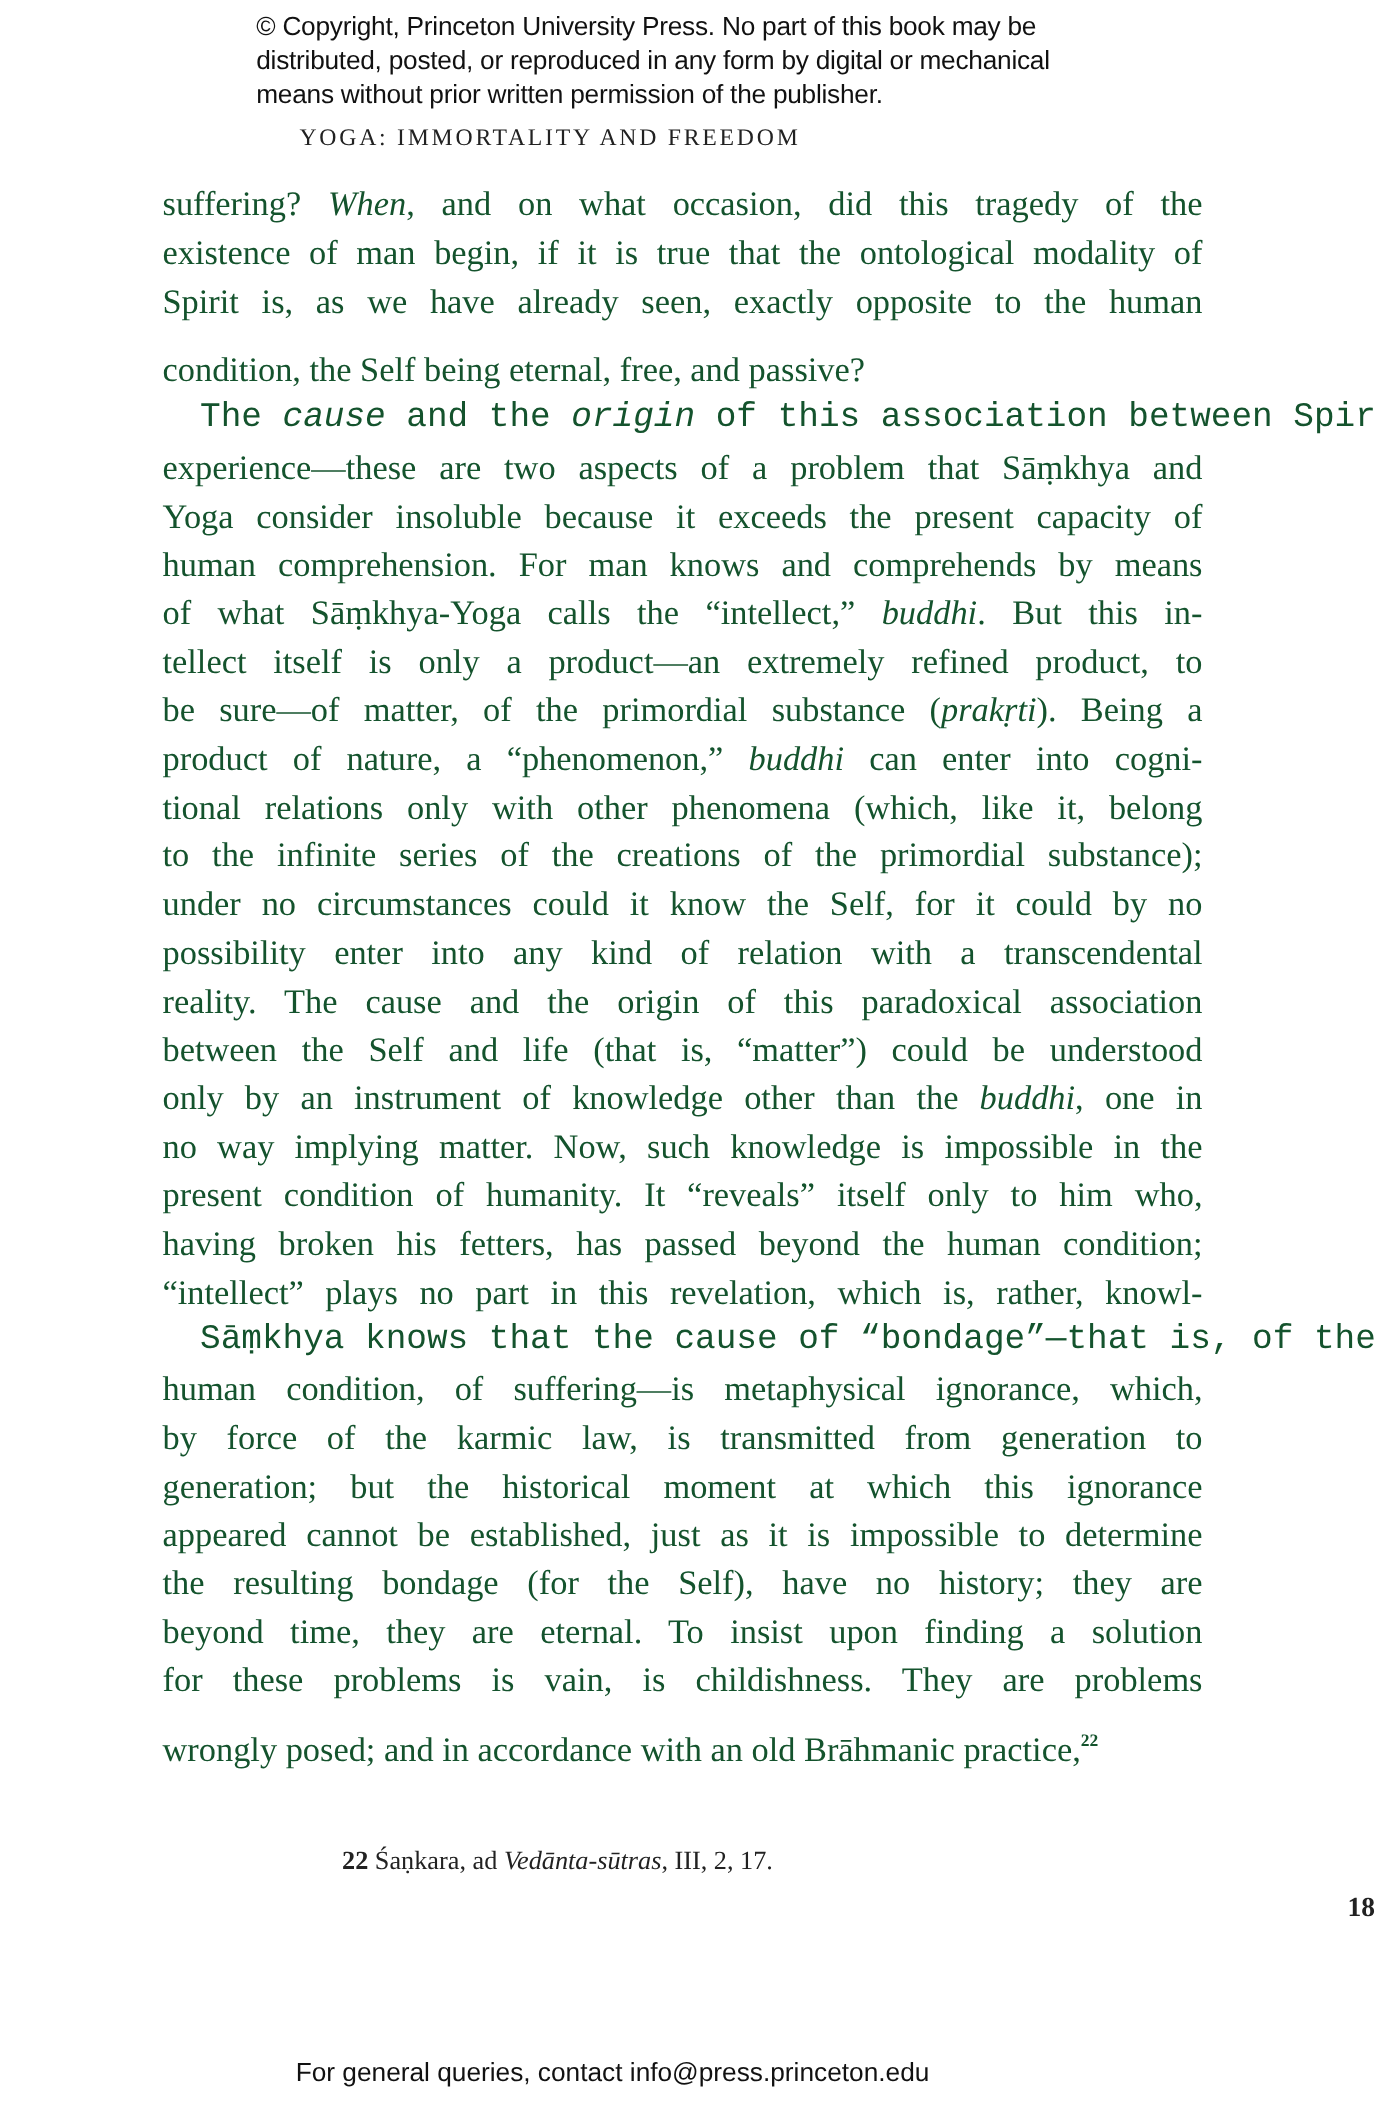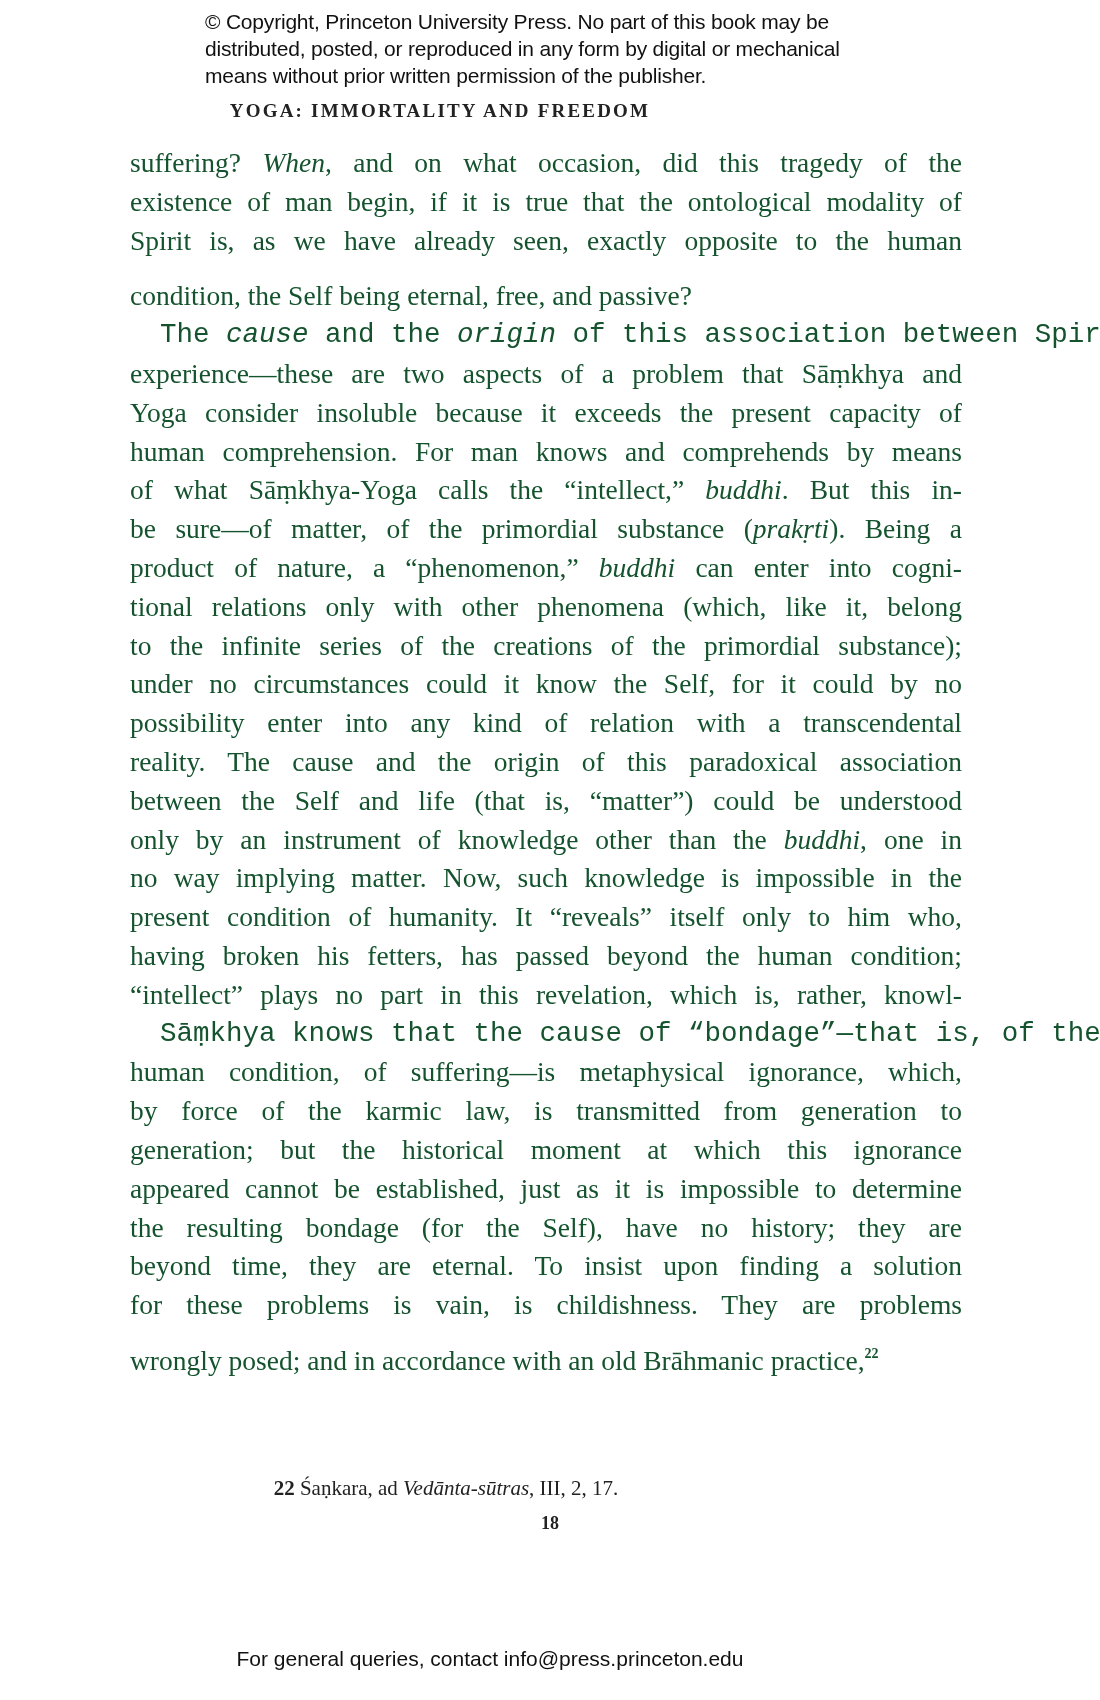--- a/index.html
+++ b/index.html
@@ -5,21 +5,21 @@
   html, body { margin: 0; padding: 0; background: #ffffff; }
   body { width: 1100px; height: 1700px; position: relative; overflow: hidden; color: #1e1e1e; }
   .copyright {
     position: absolute; left: 205px; top: 8px; width: 720px;
     font-family: "Liberation Sans", sans-serif; font-size: 21px; line-height: 27px; color: #111;
     letter-spacing: -0.2px;
   }
   .copyright div { white-space: nowrap; }
   .running-head {
     position: absolute; left: 0; width: 880px; top: 100px; text-align: center;
-    font-family: "Liberation Serif", serif; font-weight: bold; font-size: 19px; letter-spacing: 2.2px;
+    font-family: "Liberation Serif", serif; font-weight: normal; font-size: 19px; letter-spacing: 2.2px;
     color: #222;
   }
   .body-text {
     position: absolute; left: 130px; top: 144px; width: 832px;
     font-family: "Liberation Serif", serif; font-size: 27.5px; color: #14532d;
   }
   .line {
     height: 38.8px; line-height: 38.8px; white-space: nowrap;
     text-align: justify; text-align-last: justify; overflow: visible;
   }
@@ -27,22 +27,22 @@
   .line.indent { padding-left: 30px; font-family: Liberation Mono, monospace; }
   .line i { font-style: italic; }
   sup.fnref { font-size: 14px; vertical-align: 12px; line-height: 0; font-weight: bold; }
   .footnote {
     position: absolute; left: 0; width: 892px; top: 1476px; text-align: center;
     font-family: "Liberation Serif", serif; font-size: 21px; color: #222;
   }
   .footnote .num { font-weight: bold; }
   .footnote i { font-style: italic; }
   .page-number {
-    position: absolute; left: 0; width: 1100px; top: 1513px; text-align: center;
-    font-family: "Liberation Serif", serif; font-weight: bold; font-size: 18px; color: #222;
+    position: absolute; left: 0; width: 1100px; top: 1513px; text-align: right;
+    font-family: "Liberation Serif", serif; font-weight: bold; font-size: 22px; color: #222;
   }
   .footer {
     position: absolute; left: 0; width: 980px; top: 1647px; text-align: center;
     font-family: "Liberation Sans", sans-serif; font-size: 21px; color: #111;
   }
 </style>
 </head>
 <body>
 
 <div class="copyright">
@@ -56,20 +56,21 @@
 <div class="body-text" id="body-text">
     <div class="line"><span>suffering? </span><i>When</i><span>, and on what occasion, did this tragedy of the</span></div>
     <div class="line"><span>existence of man begin, if it is true that the ontological modality of</span></div>
     <div class="line"><span>Spirit is, as we have already seen, exactly opposite to the human</span></div>
     <div class="line last"><span>condition, the Self being eternal, free, and passive?</span></div>
     <div class="line indent"><span>The </span><i>cause</i><span> and the </span><i>origin</i><span> of this association between Spirit and</span></div>
     <div class="line"><span>experience—these are two aspects of a problem that Sāṃkhya and</span></div>
     <div class="line"><span>Yoga consider insoluble because it exceeds the present capacity of</span></div>
     <div class="line"><span>human comprehension. For man knows and comprehends by means</span></div>
     <div class="line"><span>of what Sāṃkhya-Yoga calls the “intellect,” </span><i>buddhi</i><span>. But this in-</span></div>
+    <div class="line"><span>tellect itself is only a product—an extremely refined product, to</span></div>
     <div class="line"><span>be sure—of matter, of the primordial substance (</span><i>prakṛti</i><span>). Being a</span></div>
     <div class="line"><span>product of nature, a “phenomenon,” </span><i>buddhi</i><span> can enter into cogni-</span></div>
     <div class="line"><span>tional relations only with other phenomena (which, like it, belong</span></div>
     <div class="line"><span>to the infinite series of the creations of the primordial substance);</span></div>
     <div class="line"><span>under no circumstances could it know the Self, for it could by no</span></div>
     <div class="line"><span>possibility enter into any kind of relation with a transcendental</span></div>
     <div class="line"><span>reality. The cause and the origin of this paradoxical association</span></div>
     <div class="line"><span>between the Self and life (that is, “matter”) could be understood</span></div>
     <div class="line"><span>only by an instrument of knowledge other than the </span><i>buddhi</i><span>, one in</span></div>
     <div class="line"><span>no way implying matter. Now, such knowledge is impossible in the</span></div>

